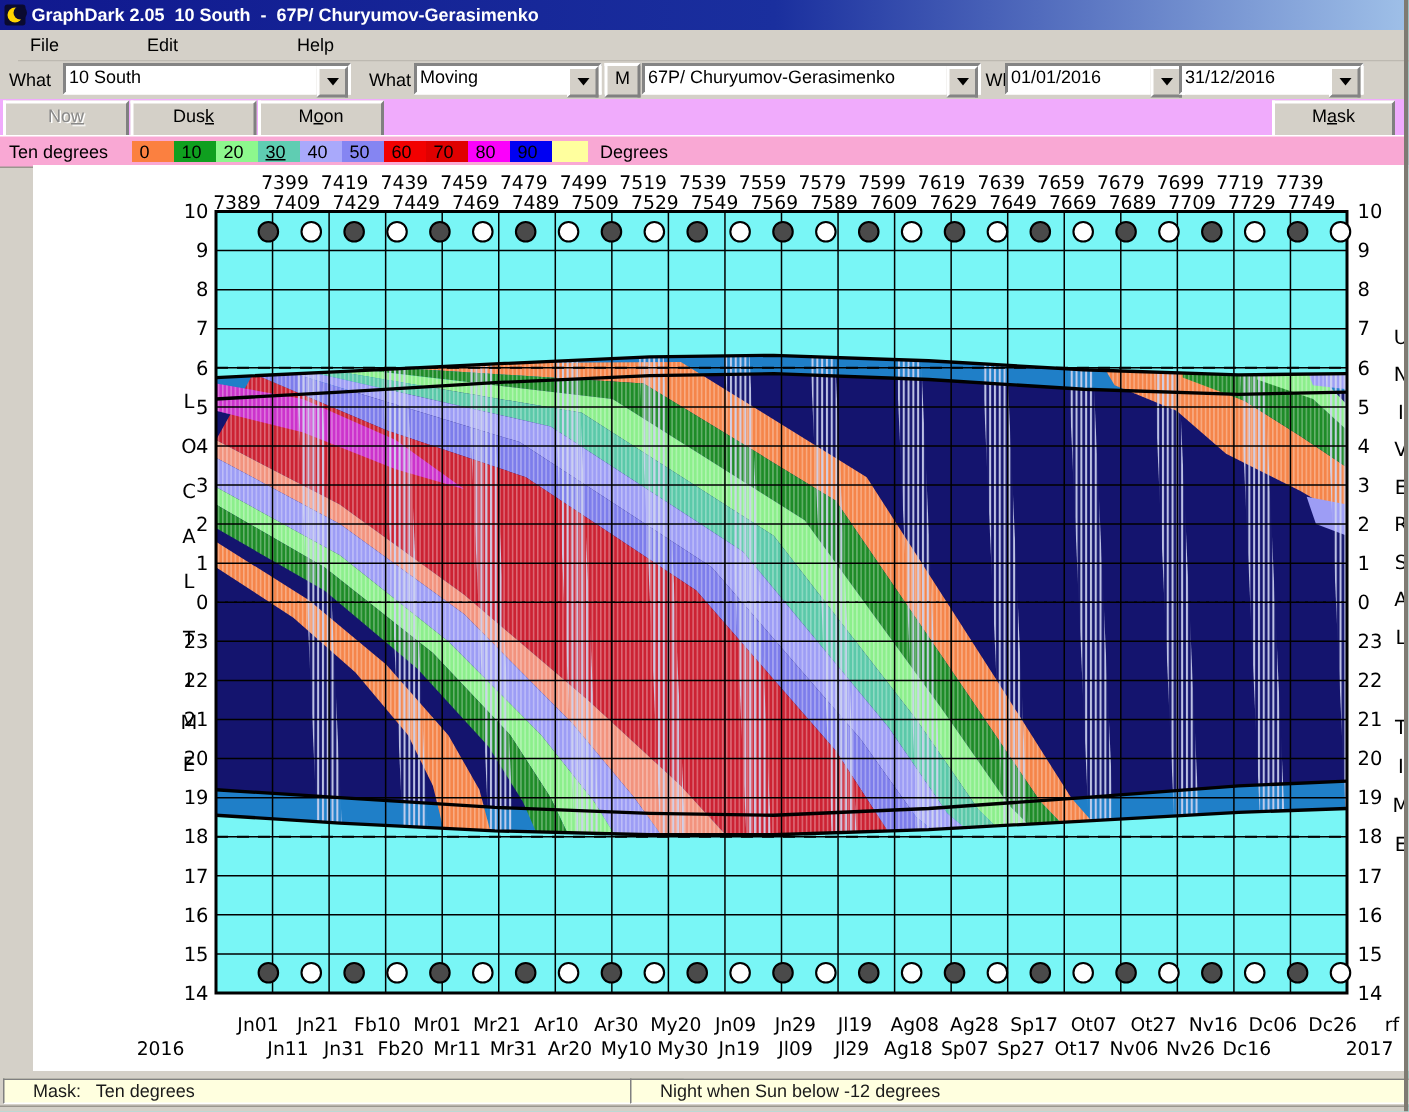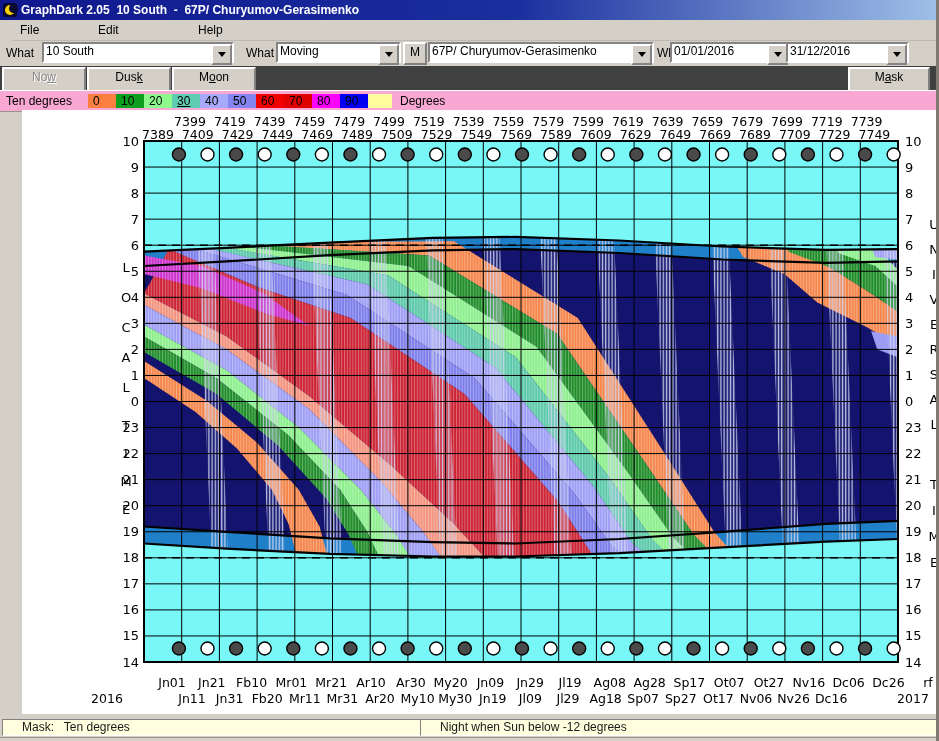--- a/index.html
+++ b/index.html
@@ -7,21 +7,21 @@
        font-family:"Liberation Sans","DejaVu Sans",sans-serif;overflow:hidden;}
   .titlebar{position:absolute;left:0;top:0;width:939px;height:20px;
     background:linear-gradient(90deg,#10188E 0%,#1a2f9e 55%,#9FC0E8 100%);
     color:#fff;font-weight:bold;font-size:12px;display:flex;align-items:center;white-space:pre;}
   .appicon{width:14px;height:14px;margin:0 4px 0 3px;background:#0a0a30;border-radius:2px;position:relative;flex:0 0 auto;}
   .appicon:before{content:"";position:absolute;left:2px;top:2px;width:10px;height:10px;border-radius:50%;background:#FFD400;}
   .appicon:after{content:"";position:absolute;left:6px;top:1px;width:9px;height:9px;border-radius:50%;background:#0a0a30;}
   .menubar{position:absolute;left:12px;top:20px;width:939px;height:20px;background:#D4D0C8;font-size:12px;border-bottom:1px solid #bdb9b1;}
   .menu-item{position:absolute;top:3px;color:#000;}
   .toolbar1{position:absolute;left:0;top:41px;width:939px;height:25px;background:#D4D0C8;font-size:12px;}
-  .toolbar2{position:absolute;left:0;top:66px;width:939px;height:24px;background:#404040;
+  .toolbar2{position:absolute;left:0;top:66px;width:939px;height:24px;background:#f0abfc;
     border-bottom:1px solid #808080;}
   .lbl{position:absolute;top:5px;color:#000;}
   .combo{position:absolute;top:1px;height:17px;background:#fff;
     border:2px solid;border-color:#848484 #FFFFFF #FFFFFF #848484;font-size:12px;display:flex;align-items:flex-start;}
   .combo .txt{padding:0 2px;white-space:nowrap;overflow:hidden;flex:1 1 auto;}
   .drop{width:17px;height:17px;background:#D4D0C8;border:2px solid;border-color:#FFFFFF #848484 #848484 #FFFFFF;
     flex:0 0 auto;display:flex;align-items:center;justify-content:center;}
   .arrow{width:0;height:0;border-left:4px solid transparent;border-right:4px solid transparent;border-top:5px solid #000;}
   .btn{position:absolute;top:1px;height:21px;background:#D4D0C8;border:2px solid;
     border-color:#FFFFFF #808080 #808080 #FFFFFF;font-size:12px;text-align:center;line-height:17px;color:#000;}

